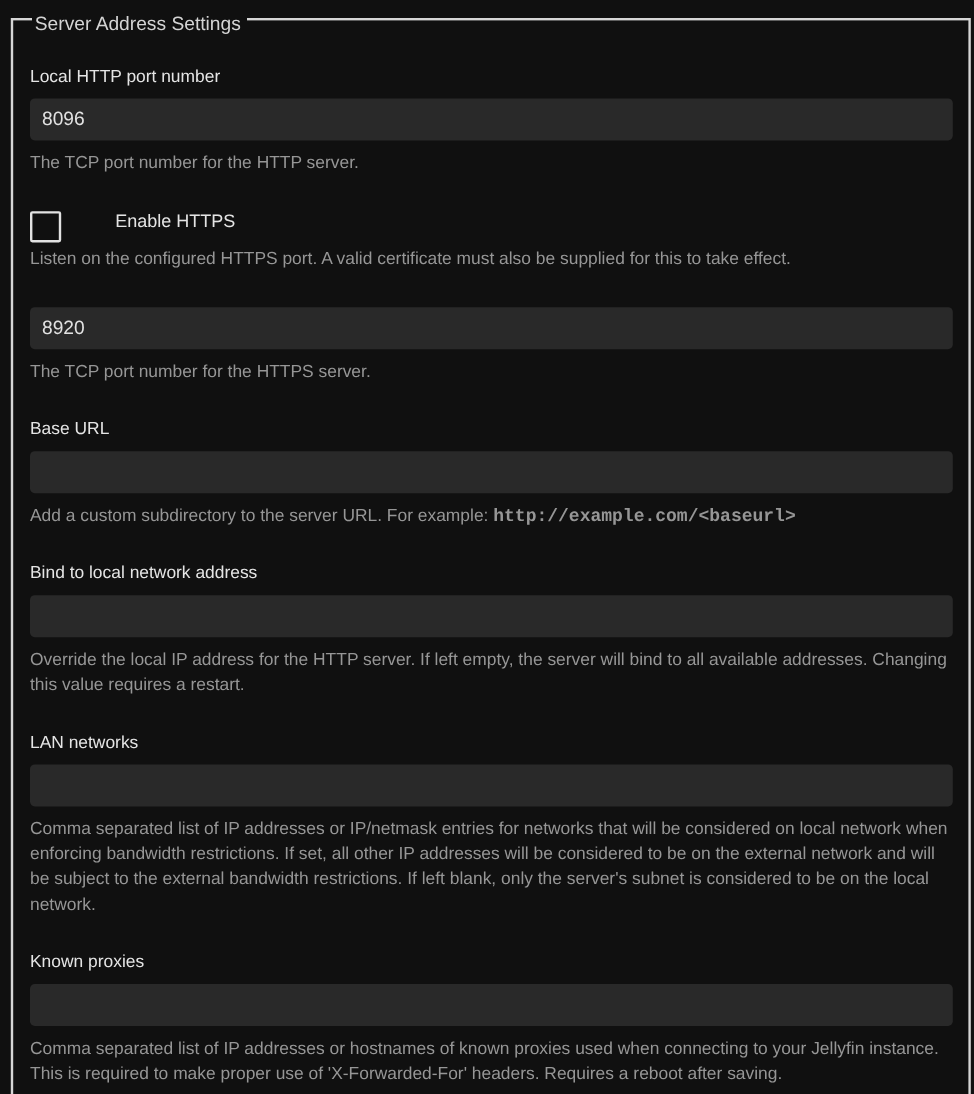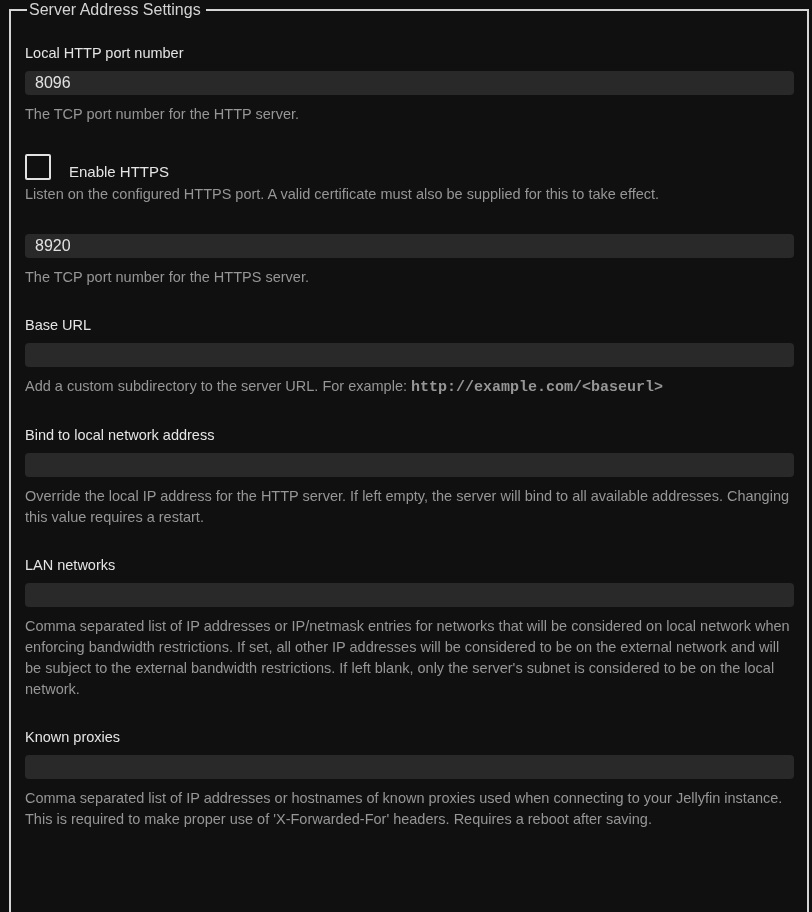--- a/index.html
+++ b/index.html
@@ -16,54 +16,55 @@
     margin: 1px 3px 0 9px;
     border: 2px solid #d6d6d6;
     padding: 20px 13px 20px 14px;
     height: 980px; 
     min-inline-size: 0;
   }
   legend.settings-legend {
     font-size: 16px;
     line-height: 18px;
     color: #d4d4d4;
-    padding: 0 5px 0 2px;
+    padding: 11px 5px 0 2px;
     margin-left: 2px;
   }
   .form-group { margin-bottom: 29px; }
   .form-group:first-of-type { margin-top: 6px; }
   .field-label {
     display: block;
     font-size: 14.5px;
     line-height: 17px;
     color: #e5e5e5;
     margin-bottom: 9px;
   }
   input.text-input {
     display: block;
     width: 100%;
-    height: 24px;
+    height: 35px;
     background: #292929;
     border: none;
     border-radius: 4px;
     padding: 0 10px;
     color: #e2e2e2;
     font-size: 16px;
     font-family: "Liberation Sans", sans-serif;
     outline: none;
   }
   .field-help {
     margin-top: 9px;
     font-size: 14.5px;
     line-height: 21px;
     color: #969696;
   }
   .checkbox-row {
     display: flex;
-    align-items: flex-end;
+    align-items: flex-start;
+    gap: 27px;
   }
   input.checkbox {
     appearance: none;
     -webkit-appearance: none;
     width: 26px;
     height: 26px;
     margin: 0;
     background: transparent;
     border: 2px solid #e2e2e2;
     border-radius: 2px;

